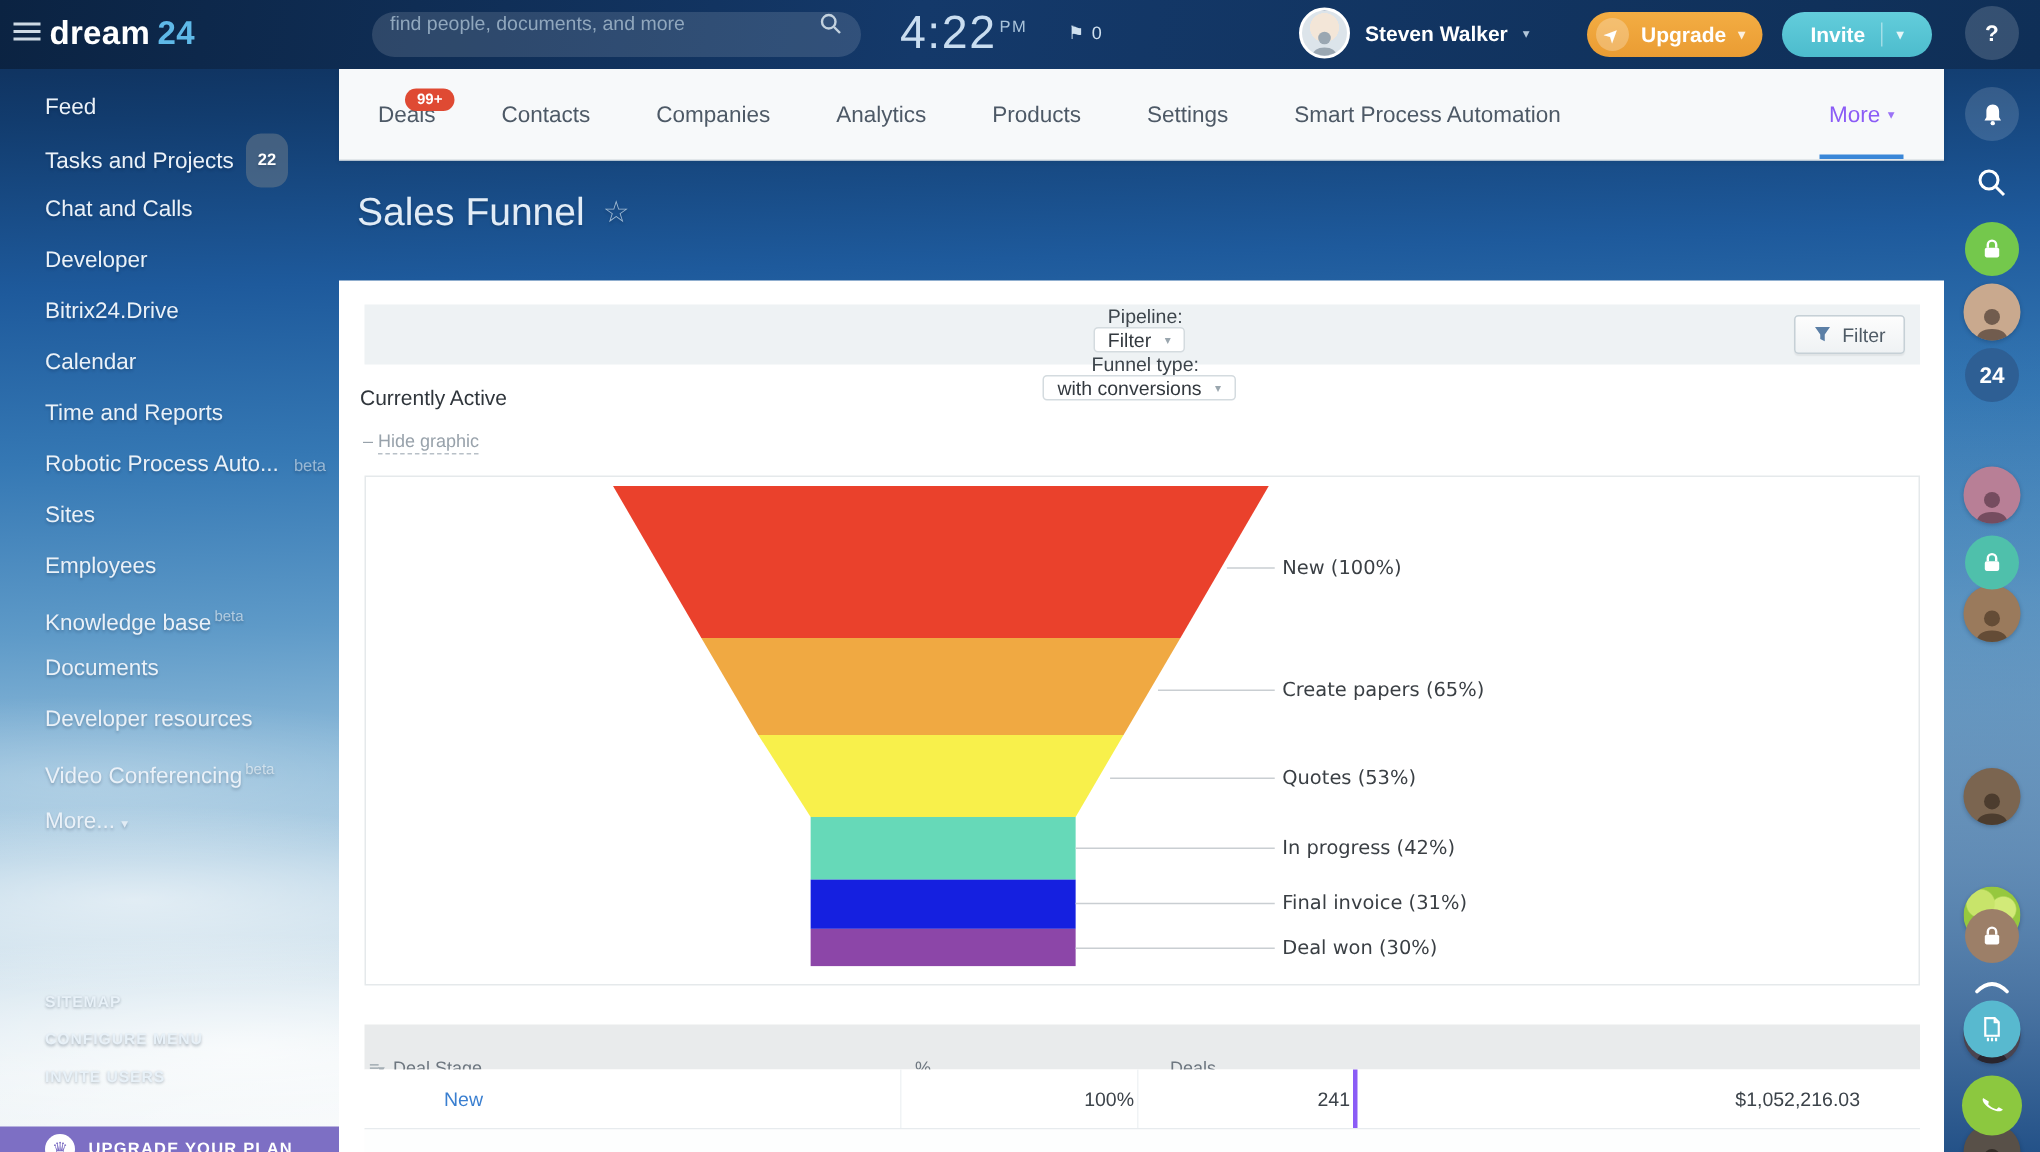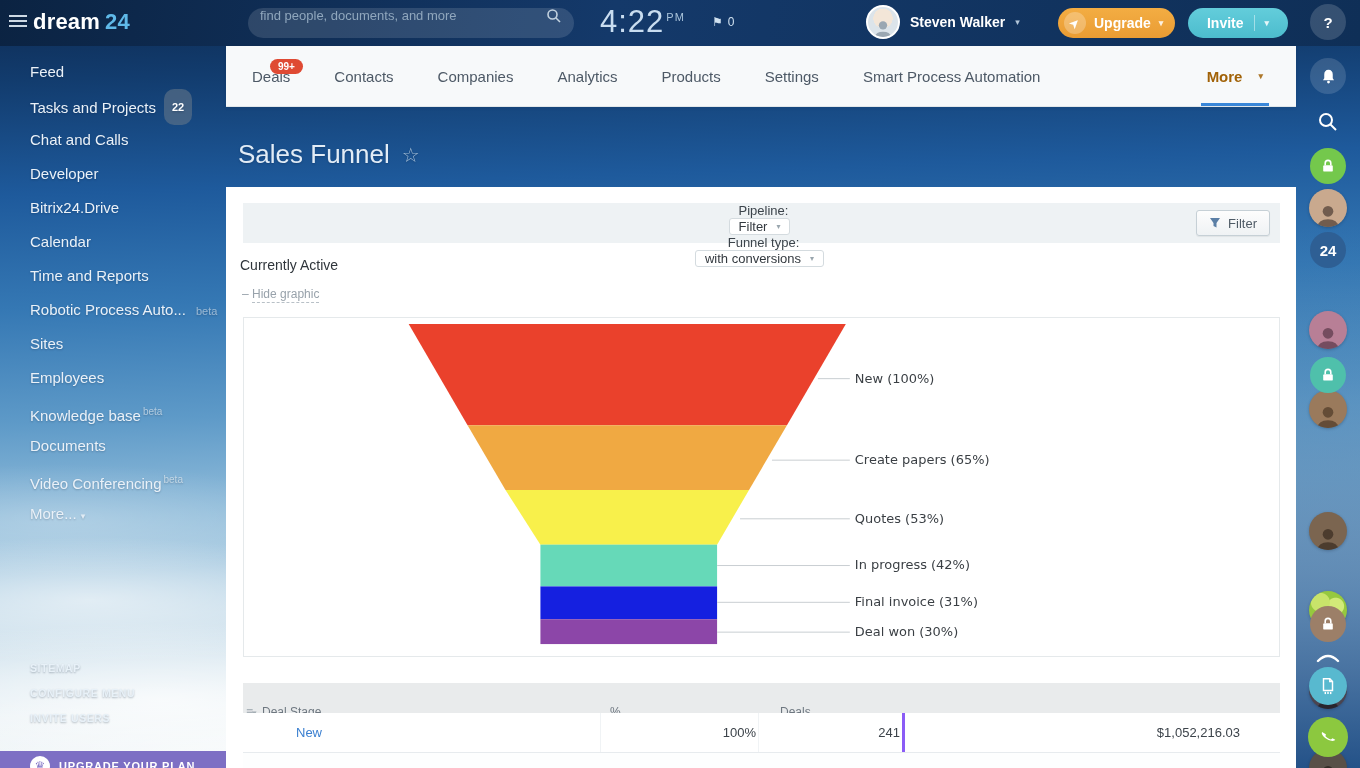--- a/index.html
+++ b/index.html
@@ -57,26 +57,26 @@
   .plan-bar { position:absolute; left:0; top:705px; width:226px; height:30px; background:#7d6fc4; display:flex; align-items:center; gap:9px; padding-left:30px; cursor:pointer; }
   .crown-circ { width:20px; height:20px; border-radius:50%; background:#fff; color:#7d6fc4; font-size:12px; display:flex; align-items:center; justify-content:center; }
   .plan-bar b { color:#fff; font-size:11px; letter-spacing:.8px; }
 
   
   .navbar { position:absolute; left:226px; top:46px; right:64px; height:61px; z-index:20;
     background:#f7f9fa; border-bottom:1px solid #e2e7ea; box-shadow:0 1px 3px rgba(20,40,60,.12);
     display:flex; align-items:center; padding-left:26px; }
   .nav-item { position:relative; font-size:15px; color:#4d5966; margin-right:44px; cursor:pointer; height:100%; display:flex; align-items:center; }
   .nav-badge { position:absolute; left:18px; top:13px; background:#df4a33; color:#fff; font-size:10px; font-weight:700; padding:2px 8px; border-radius:9px; }
-  .nav-more { margin:0 33px 0 auto; color:#a16207; font-weight:700; gap:16px; }
+  .nav-more { margin:0 33px 0 auto; color:#8b5cf6; font-weight:400; gap:5px; }
   .nav-more::after { content:""; position:absolute; left:-6px; right:-6px; bottom:0; height:3px; background:#3a87d8; }
 
   
   .main { position:absolute; left:226px; top:107px; right:64px; bottom:0; z-index:5; }
-  .page-title { position:absolute; left:12px; top:32px; font-size:26px; font-weight:300; color:#e2ecf6; display:flex; gap:12px; align-items:center; text-shadow:0 1px 2px rgba(0,25,50,.25); }
+  .page-title { position:absolute; left:12px; top:19px; font-size:26px; font-weight:300; color:#e2ecf6; display:flex; gap:12px; align-items:center; text-shadow:0 1px 2px rgba(0,25,50,.25); }
   .star { font-size:20px; color:#9fbad3; cursor:pointer; }
   .panel { position:absolute; left:0; right:0; top:80px; bottom:0; background:#fff; }
 
   .filter-bar { position:absolute; left:17px; right:16px; top:16px; height:40px; background:#eef2f4; display:flex; align-items:center; padding-left:12px;flex-direction:column; }
   .fl-label { font-size:13px; color:#3c444b; margin-right:8px; }
   .dropdown { height:26px; background:#fff; border:1px solid #d4dbdf; border-radius:3px; display:flex; align-items:center; gap:9px; padding:0 9px; font-size:13px; color:#33393f; margin-right:16px; cursor:pointer; }
   .dd-caret { color:#9aa6ae; font-size:8px; }
   .filter-btn { position:absolute; right:10px; top:7px; height:26px; display:flex; align-items:center; gap:7px; padding:0 12px;
     background:linear-gradient(180deg,#fdfdfd,#eff2f4); border:1px solid #c6d0d6; border-radius:3px; box-shadow:0 1px 1px rgba(0,0,0,.06);
     font-size:13px; color:#4f5b66; cursor:pointer; }
@@ -172,20 +172,21 @@
     <li><span>Chat and Calls</span></li>
     <li><span>Developer</span></li>
     <li><span>Bitrix24.Drive</span></li>
     <li><span>Calendar</span></li>
     <li><span>Time and Reports</span></li>
     <li><span>Robotic Process Auto...</span><span class="beta-out">beta</span></li>
     <li><span>Sites</span></li>
     <li><span>Employees</span></li>
     <li><span>Knowledge base</span><span class="beta">beta</span></li>
     <li><span>Documents</span></li>
+    <li><span>Developer resources</span></li>
     <li><span>Video Conferencing</span><span class="beta">beta</span></li>
     <li><span>More...</span> <span class="caret">▾</span></li>
   </ul>
   <div class="side-foot">
     <div>SITEMAP</div>
     <div>CONFIGURE MENU</div>
     <div>INVITE USERS</div>
   </div>
   <div class="plan-bar">
     <span class="crown-circ">

